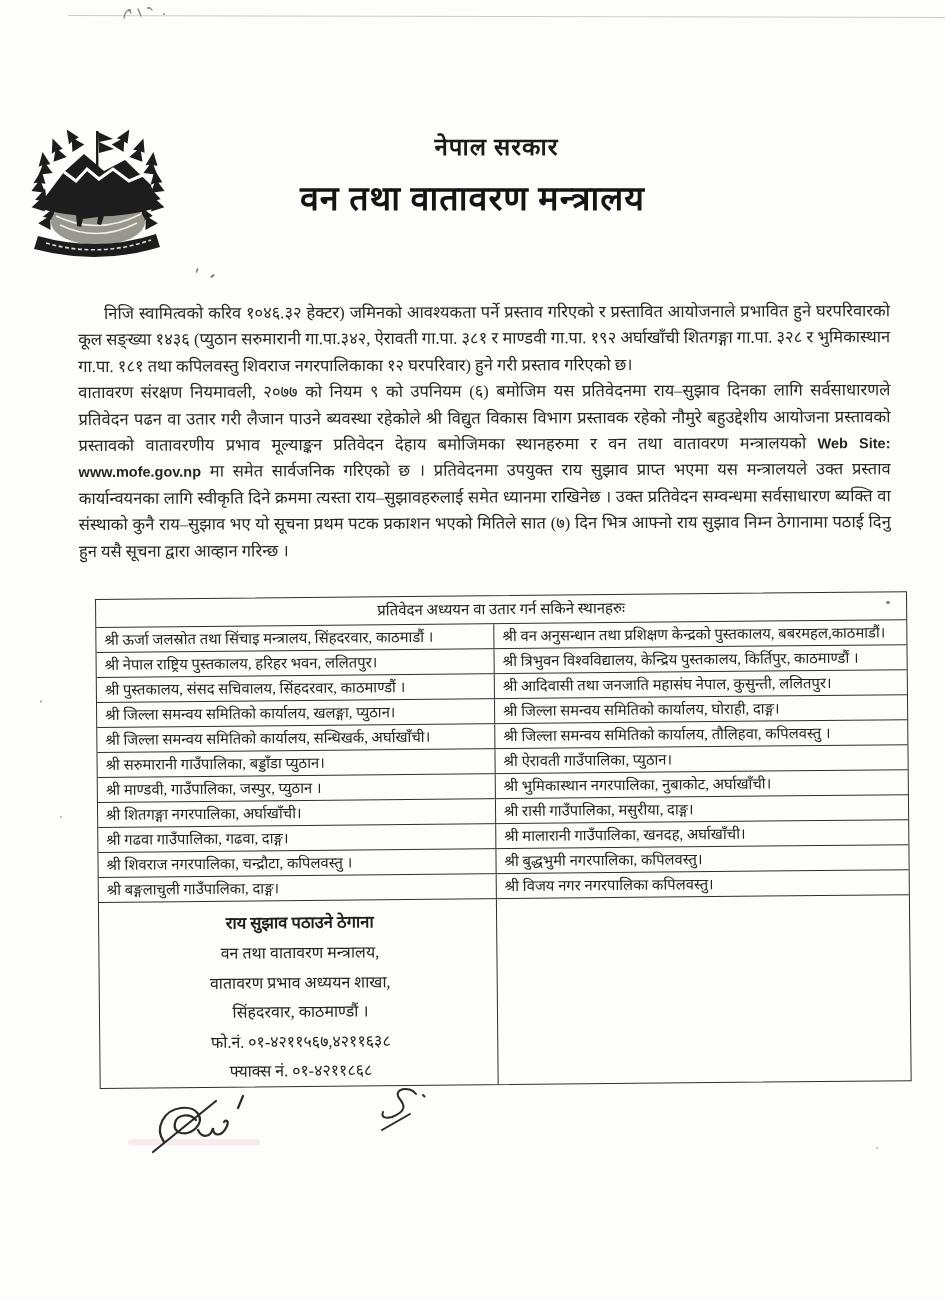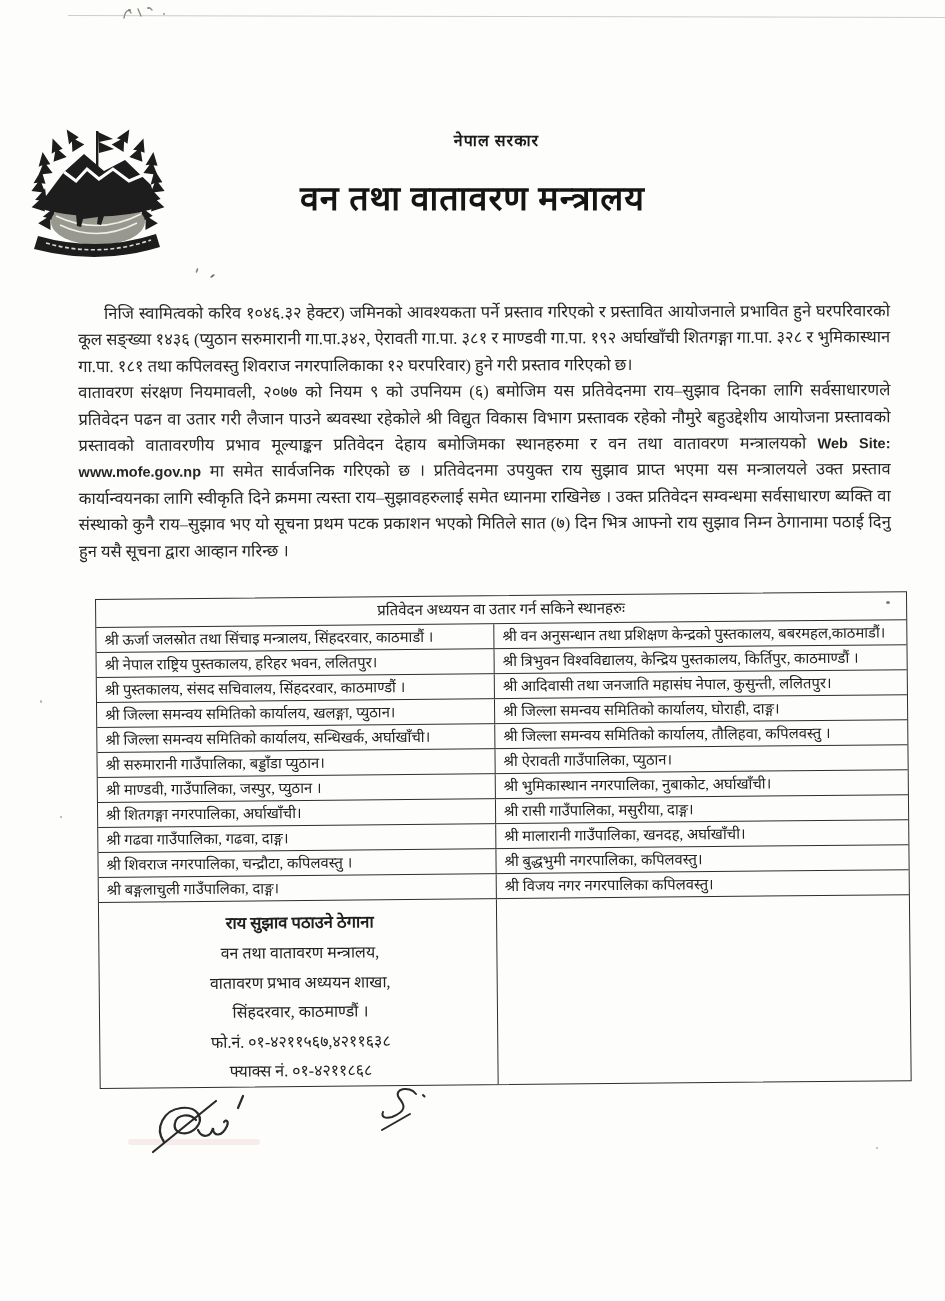--- a/index.html
+++ b/index.html
@@ -5,21 +5,21 @@
   html,body { margin:0; padding:0; background:#e9e9e6; }
   .page {
     position:relative; width:945px; height:1301px; margin:0 auto;
     background:#fdfdfb; overflow:hidden;
     font-family:"Liberation Serif","DejaVu Serif",serif; color:#262626;
   }
   .top-rule { position:absolute; left:68px; top:16px; width:877px; height:1px;
     background:#bdbdb6; opacity:.75; transform:rotate(0.12deg); }
   .emblem { position:absolute; left:24px; top:124px; }
   .gov-title { position:absolute; left:0; right:0; top:129px; text-align:center;
-    font-size:16px; font-weight:bold; color:#1b1b1b; letter-spacing:1px;padding-left:48px; }
+    font-size:24px; font-weight:bold; color:#1b1b1b; letter-spacing:1px;padding-left:48px; }
   .ministry-title { position:absolute; left:0; right:0; top:174px; text-align:center;
     font-size:34px; font-weight:bold; color:#141414; letter-spacing:1px;font-family:Liberation Serif, serif; }
   .body-text { position:absolute; left:78px; top:301px; width:812px;
     font-size:16.5px; line-height:26.4px; text-align:justify;
     transform:rotate(-0.2deg); transform-origin:left top; }
   .body-text p { margin:0; }
   .para1 { text-indent:26px; }
   .url-label { font-family:"Liberation Sans",sans-serif; font-weight:bold; font-size:14.5px; }
   .places-table { position:absolute; left:95px; top:599px; width:810px;
     border:1.5px solid #2e2e2e; transform:rotate(-0.55deg); transform-origin:left top;

